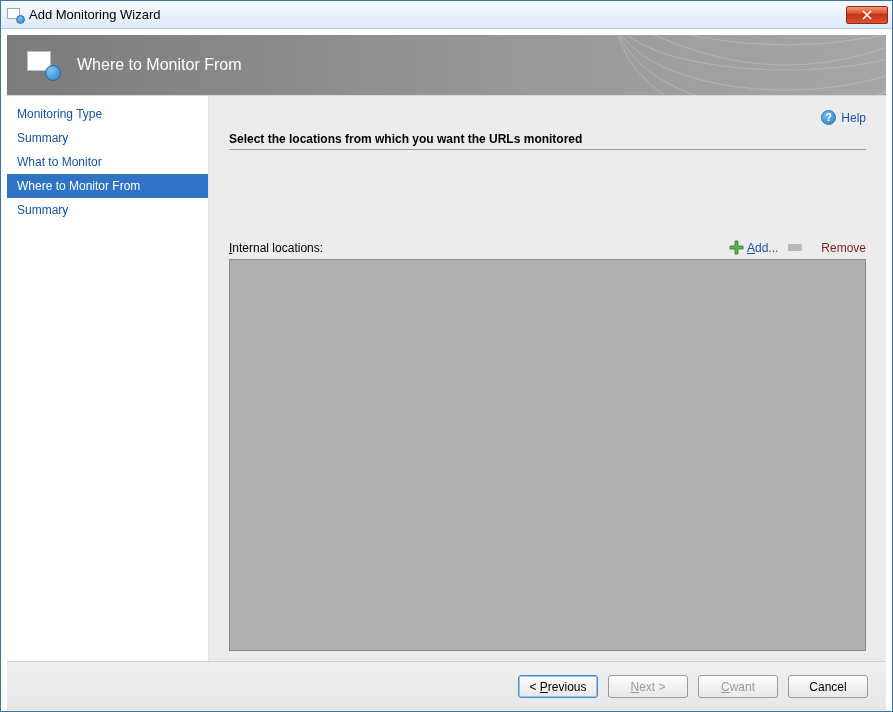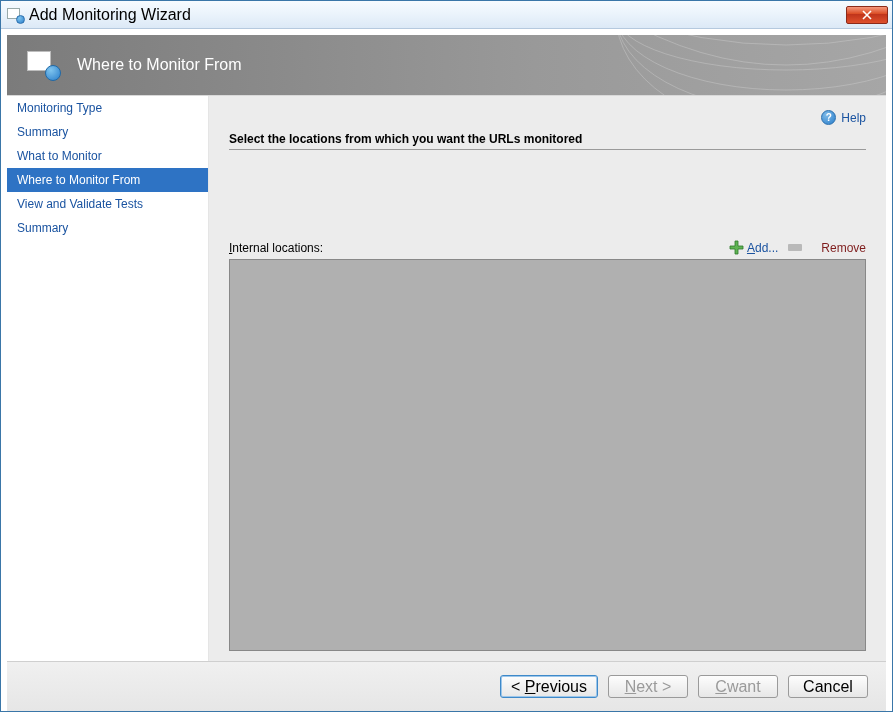--- a/index.html
+++ b/index.html
@@ -16,21 +16,21 @@
     .titlebar {
       height: 28px;
       background: linear-gradient(to bottom, #f7fbff 0%, #eaf3fb 50%, #dce9f6 100%);
       border-bottom: 1px solid #b5c9de;
       display: flex;
       align-items: center;
       padding: 0 4px 0 6px;
       justify-content: space-between;
     }
     .titlebar-left { display: flex; align-items: center; gap: 6px; }
-    .titlebar-title { color: #000; font-size: 16px; }
+    .titlebar-title { color: #000; font-size: 13px; }
     .close-btn {
       width: 42px; height: 18px;
       background: linear-gradient(to bottom, #f4987e 0%, #d9481f 45%, #c0341b 46%, #de502c 100%);
       border: 1px solid #8b2a19;
       border-radius: 2px;
       display: flex; align-items: center; justify-content: center;
       color: #fff;
       cursor: default;
     }
     .close-btn svg { width: 10px; height: 10px; }
@@ -66,20 +66,21 @@
     .content {
       display: flex;
       height: calc(100% - 28px - 66px - 50px);
       margin: 0 6px;
       background: #ececec;
       border-top: 1px solid #d9d9d9;
     }
     .sidebar {
       width: 202px;
       background: #fff;
+      padding-top: 6px;
       border-right: 1px solid #e5e5e5;
     }
     .nav-item {
       padding: 5px 10px;
       color: #1a53a0;
       cursor: pointer;
       font-size: 12px;
     }
     .nav-item.selected {
       background: #2e73c4;
@@ -155,21 +156,21 @@
       border-top: 1px solid #cfcfcf;
       display: flex; align-items: center; justify-content: flex-end;
       padding: 0 18px; gap: 10px;
       margin: 0 6px 6px 6px;
     }
     .btn {
       min-width: 80px; height: 23px;
       background: linear-gradient(to bottom, #fdfdfd, #e7e7e7);
       border: 1px solid #9a9a9a;
       border-radius: 3px;
-      font-size: 16px;
+      font-size: 12px;
       color: #000;
       padding: 0 10px;
       cursor: pointer;
     }
     .btn.default {
       border: 1px solid #3e89c9;
       box-shadow: 0 0 0 1px #9cc6ea inset;
     }
     .btn.disabled {
       color: #9a9a9a;
@@ -219,21 +220,20 @@
     </g>
   </svg>
 </div>
 
 <div class="content">
   <div class="sidebar">
     <div class="nav-item">Monitoring Type</div>
     <div class="nav-item">Summary</div>
     <div class="nav-item">What to Monitor</div>
     <div class="nav-item selected">Where to Monitor From</div>
-    <div class="nav-item">View and Validate Tests</div>
     <div class="nav-item">Summary</div>
   </div>
 
   <div class="main">
     <div class="help-link">
       <div class="help-icon">?</div>
       <span>Help</span>
     </div>
 
     <div class="section-title">Select the locations from which you want the URLs monitored</div>

